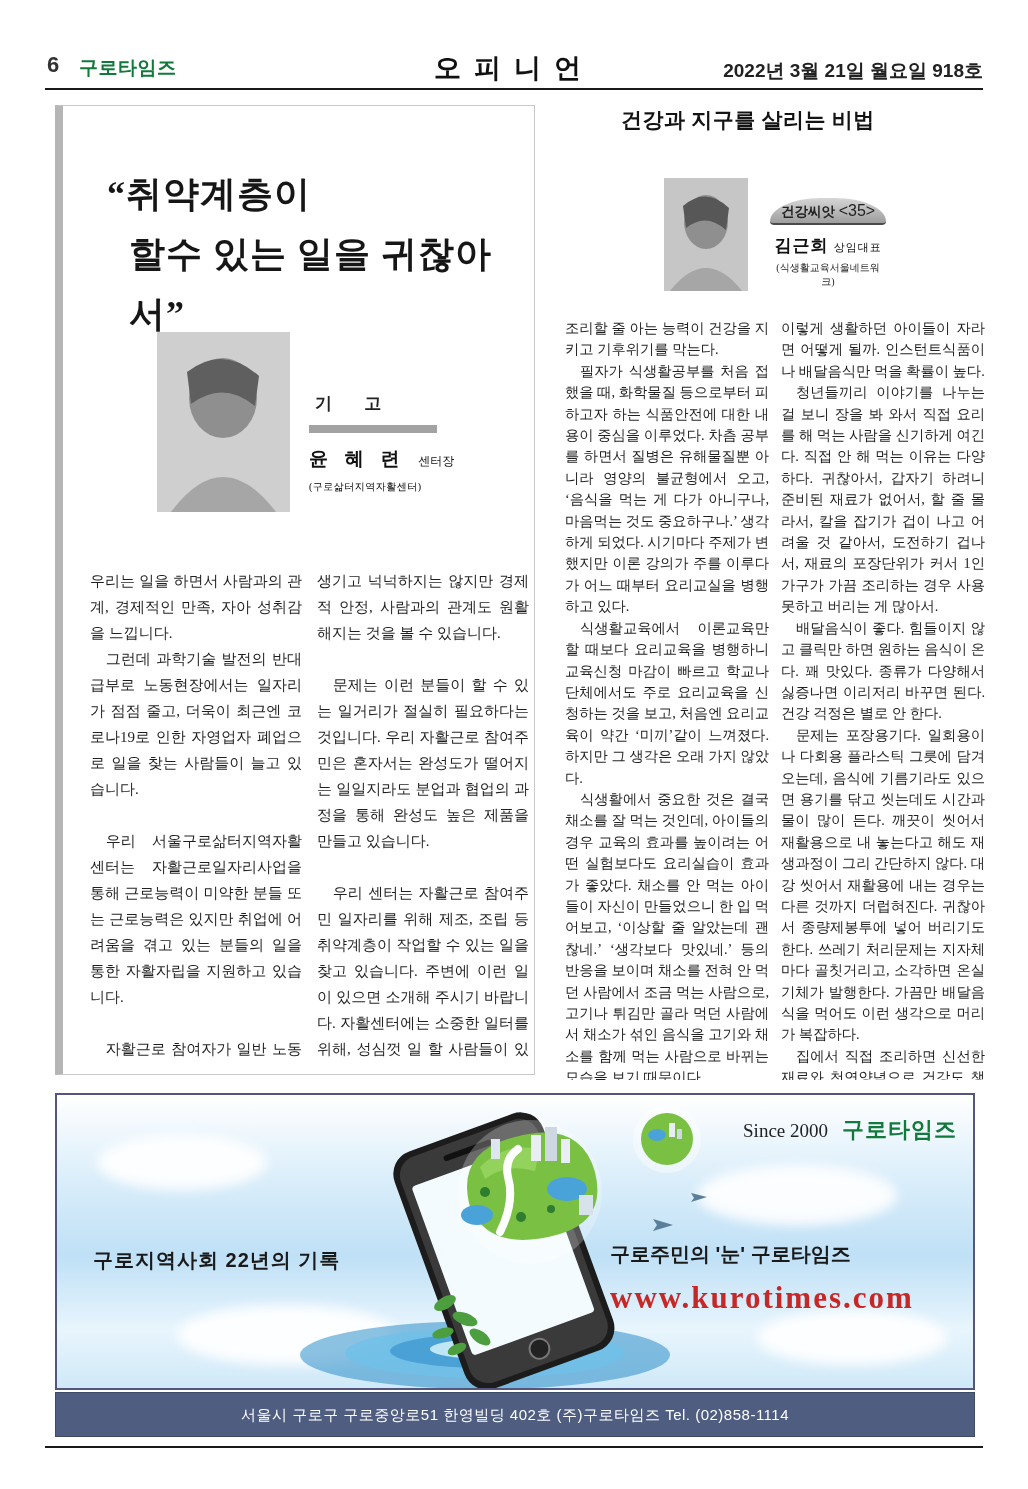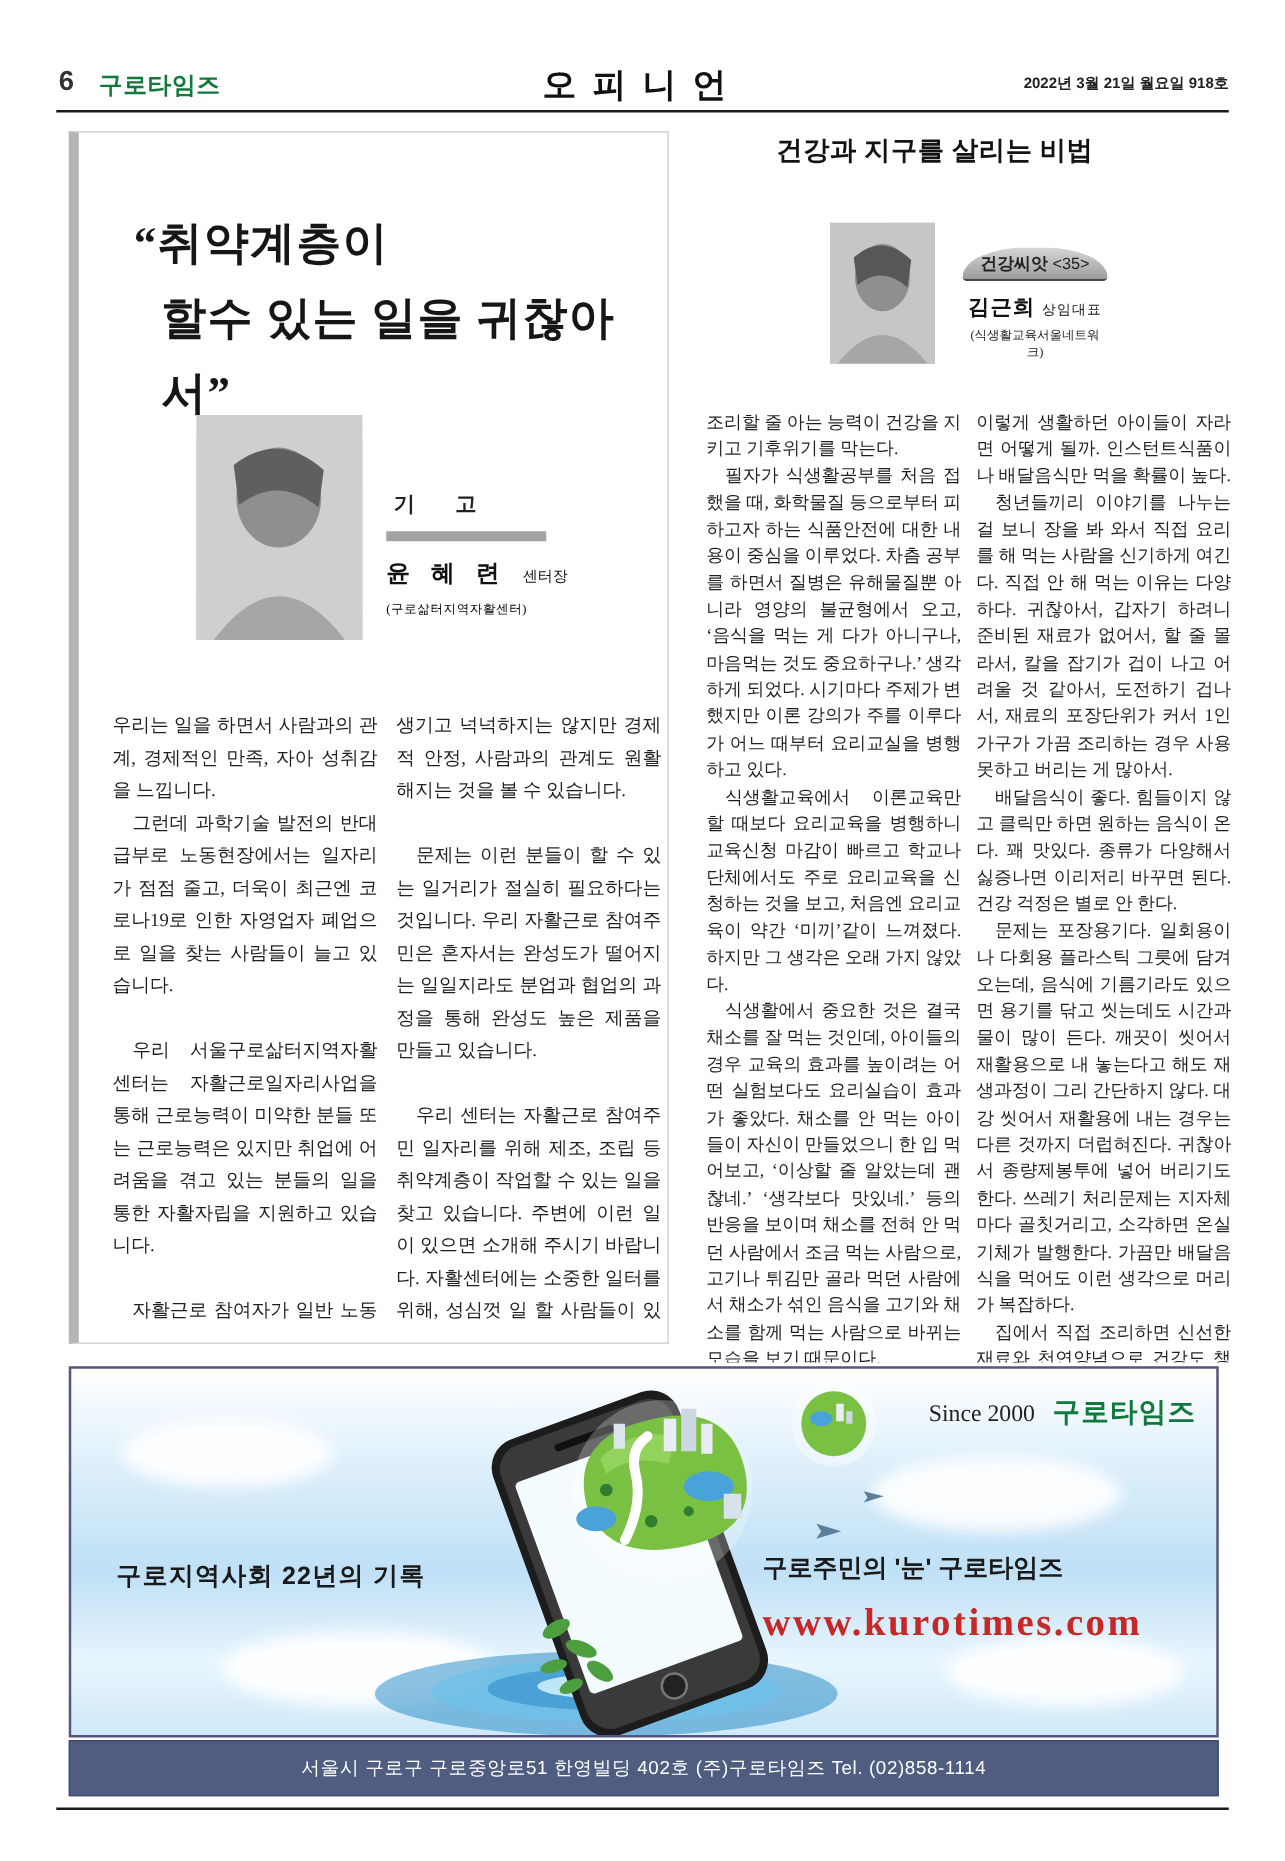--- a/index.html
+++ b/index.html
@@ -7,21 +7,21 @@
   #page {
     position:relative; width:1028px; height:1489px; margin:0 auto;
     background:#ffffff; overflow:hidden;
     font-family:"Liberation Serif","DejaVu Serif",serif; color:#1f1f1f;
   }
   
   #hdr { position:absolute; left:45px; top:50px; width:938px; height:40px; }
   .pageno { position:absolute; left:2px; top:2px; font-family:"Liberation Sans",sans-serif; font-size:22px; font-weight:bold; color:#333; }
   .logo   { position:absolute; left:34px; top:5px; font-family:"Liberation Sans",sans-serif; font-size:19px; font-weight:bold; color:#12783c; letter-spacing:0.5px; }
   .section{ position:absolute; left:0; right:0; top:0; text-align:center; font-size:27px; font-weight:bold; letter-spacing:13px; color:#111; }
-  .dateline{ position:absolute; right:0; top:8px; font-family:"Liberation Sans",sans-serif; font-size:12px; font-weight:bold; color:#222; }
+  .dateline{ position:absolute; right:0; top:8px; font-family:"Liberation Sans",sans-serif; font-size:19px; font-weight:bold; color:#222; }
   .hdr-rule { position:absolute; left:45px; top:88px; width:938px; height:2px; background:#1a1a1a; }
   .bottom-rule { position:absolute; left:45px; top:1446px; width:938px; height:2px; background:#1a1a1a; }
 
   
   #left-art {
     position:absolute; left:55px; top:105px; width:480px; height:970px;
     border:1px solid #c9c9c9; border-left:8px solid #b5b5b5; background:#fff;
   }
   .l-title { position:absolute; left:44px; top:58px; font-size:36px; font-weight:bold; color:#161616; line-height:60px; letter-spacing:1px; }
   .l-title .t2 { display:block; padding-left:22px; }
@@ -43,25 +43,25 @@
   
   .r-title { position:absolute; left:621px; top:106px; font-size:21px; font-weight:bold; color:#131313; letter-spacing:0.5px; }
   .seed-box { position:absolute; left:770px; top:198px; width:116px; }
   .seed-badge {
     height:27px; background:linear-gradient(#d6d6d6,#9e9e9e);
     border-radius:58px 58px 5px 5px / 27px 27px 4px 4px;
     border-bottom:2px solid #4a4a4a;
     text-align:center; font-family:"Liberation Sans",sans-serif;
     font-size:13.5px; font-weight:bold; color:#222; line-height:26px;
   }
-  .seed-num { font-size:13px; font-weight:normal; }
+  .seed-num { font-size:16px; font-weight:normal; }
   .r-aname { margin-top:9px; text-align:center; font-size:17px; font-weight:bold; letter-spacing:1px; color:#111; }
   .r-arole { font-size:11px; font-weight:normal; }
   .r-aorg  { margin-top:4px; text-align:center; font-size:10px; color:#222; }
-  .r-cols { position:absolute; left:565px; top:328px; width:426px; height:762px; display:flex; gap:12px; overflow:hidden; }
+  .r-cols { position:absolute; left:565px; top:318px; width:426px; height:762px; display:flex; gap:12px; overflow:hidden; }
   .r-col { width:204px; font-size:14.3px; line-height:21.4px; }
 
   
   #ad {
     position:absolute; left:55px; top:1093px; width:920px; height:297px;
     border:2px solid #55567e; overflow:hidden;
     background:linear-gradient(180deg,#ffffff 0%,#d9edfa 30%,#bfe0f6 55%,#e8f5fd 80%,#cfe9f8 100%);
   }
   .cloud { position:absolute; background:rgba(255,255,255,0.9); border-radius:50%; filter:blur(6px); }
   .since-row { position:absolute; right:16px; top:20px; }

